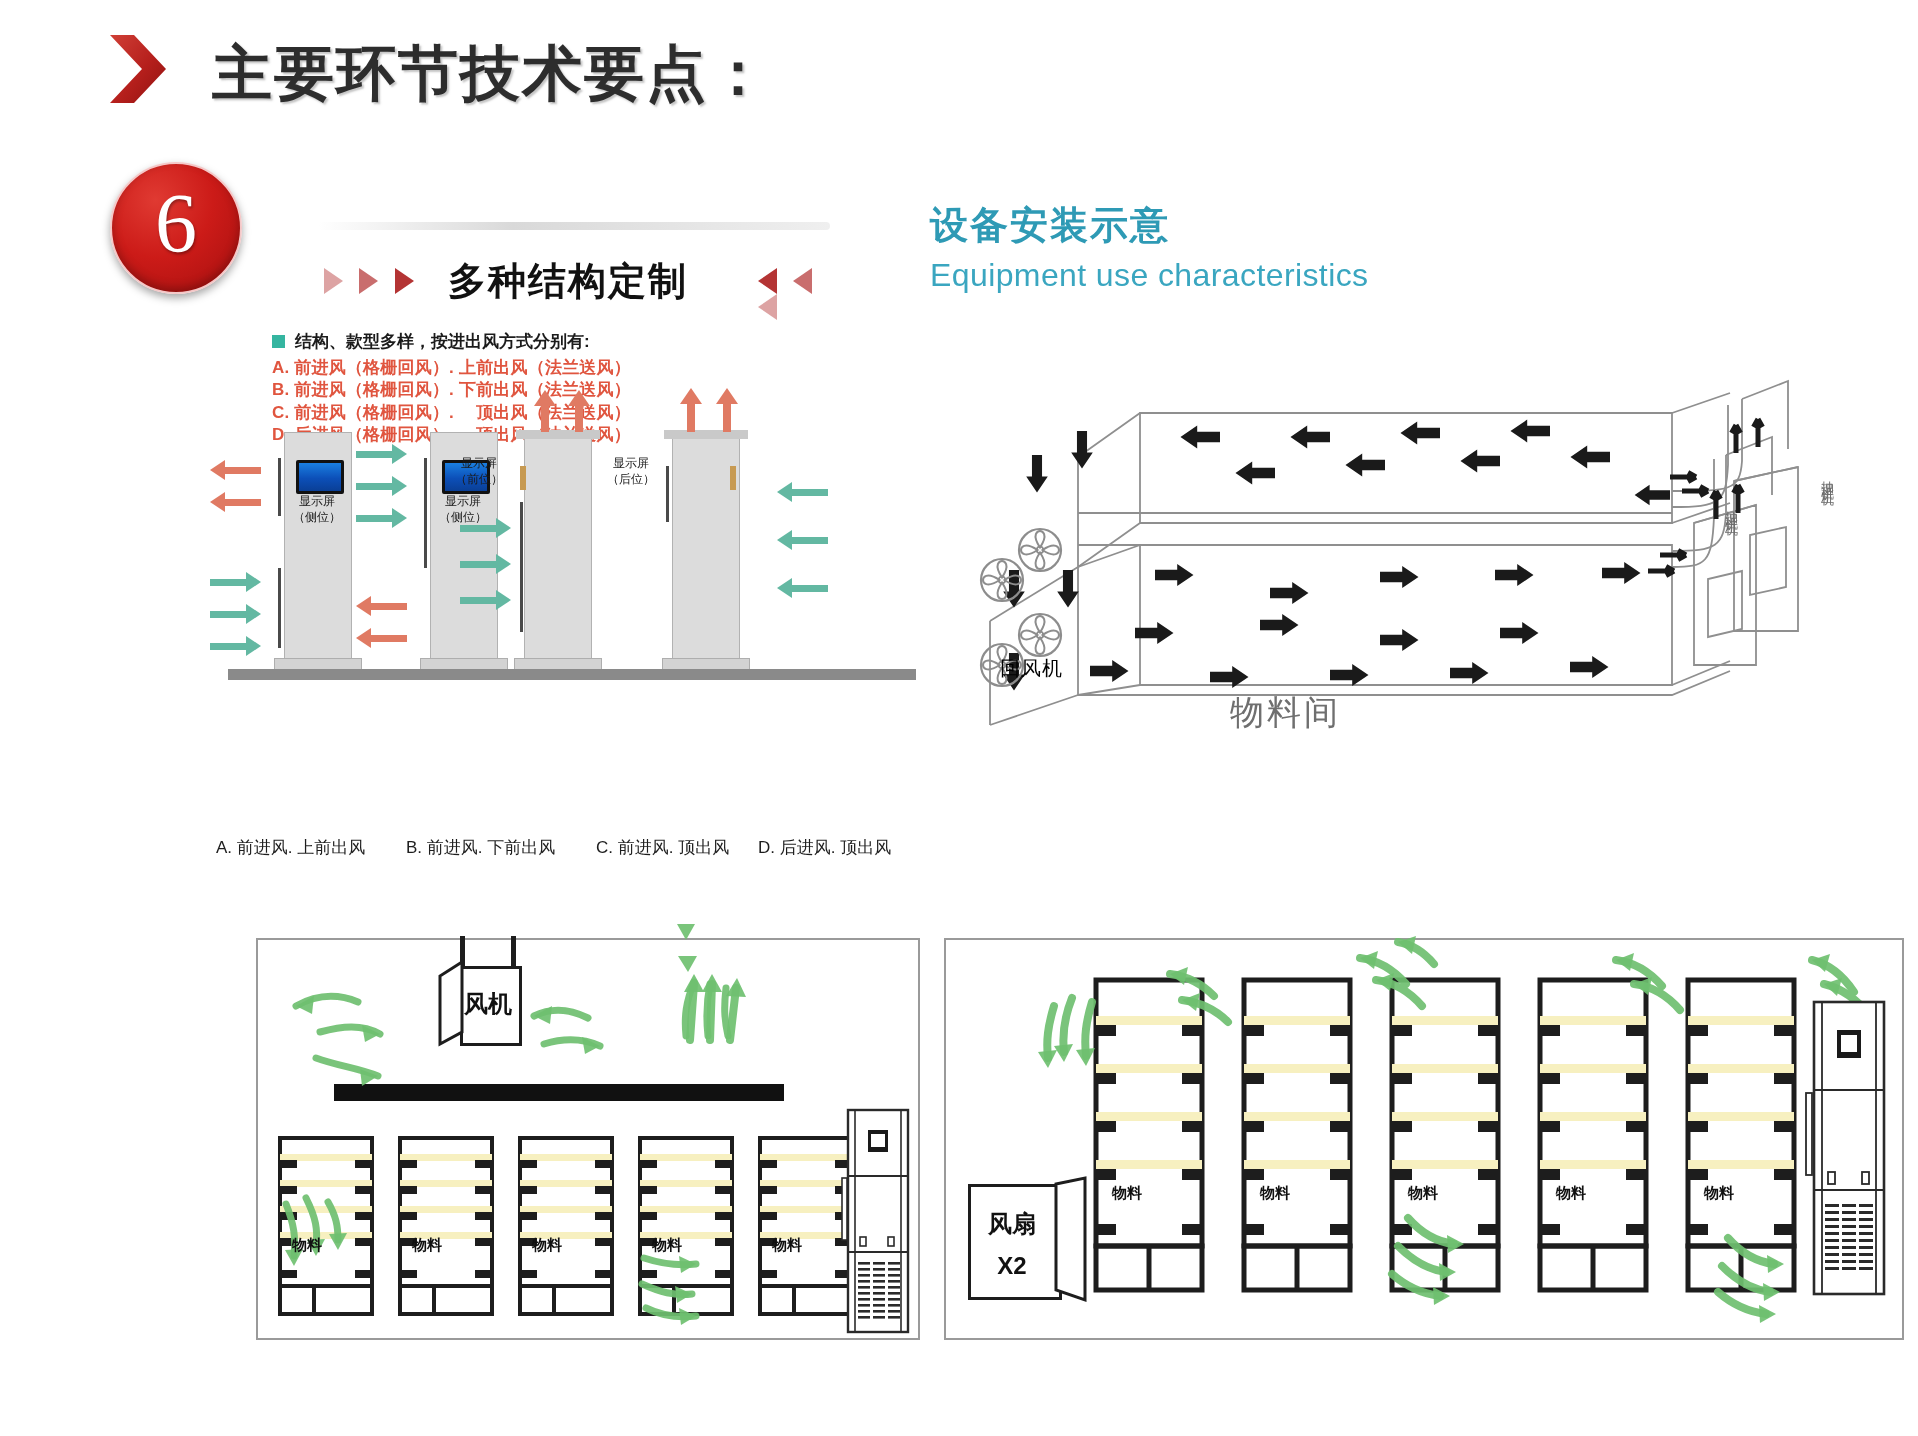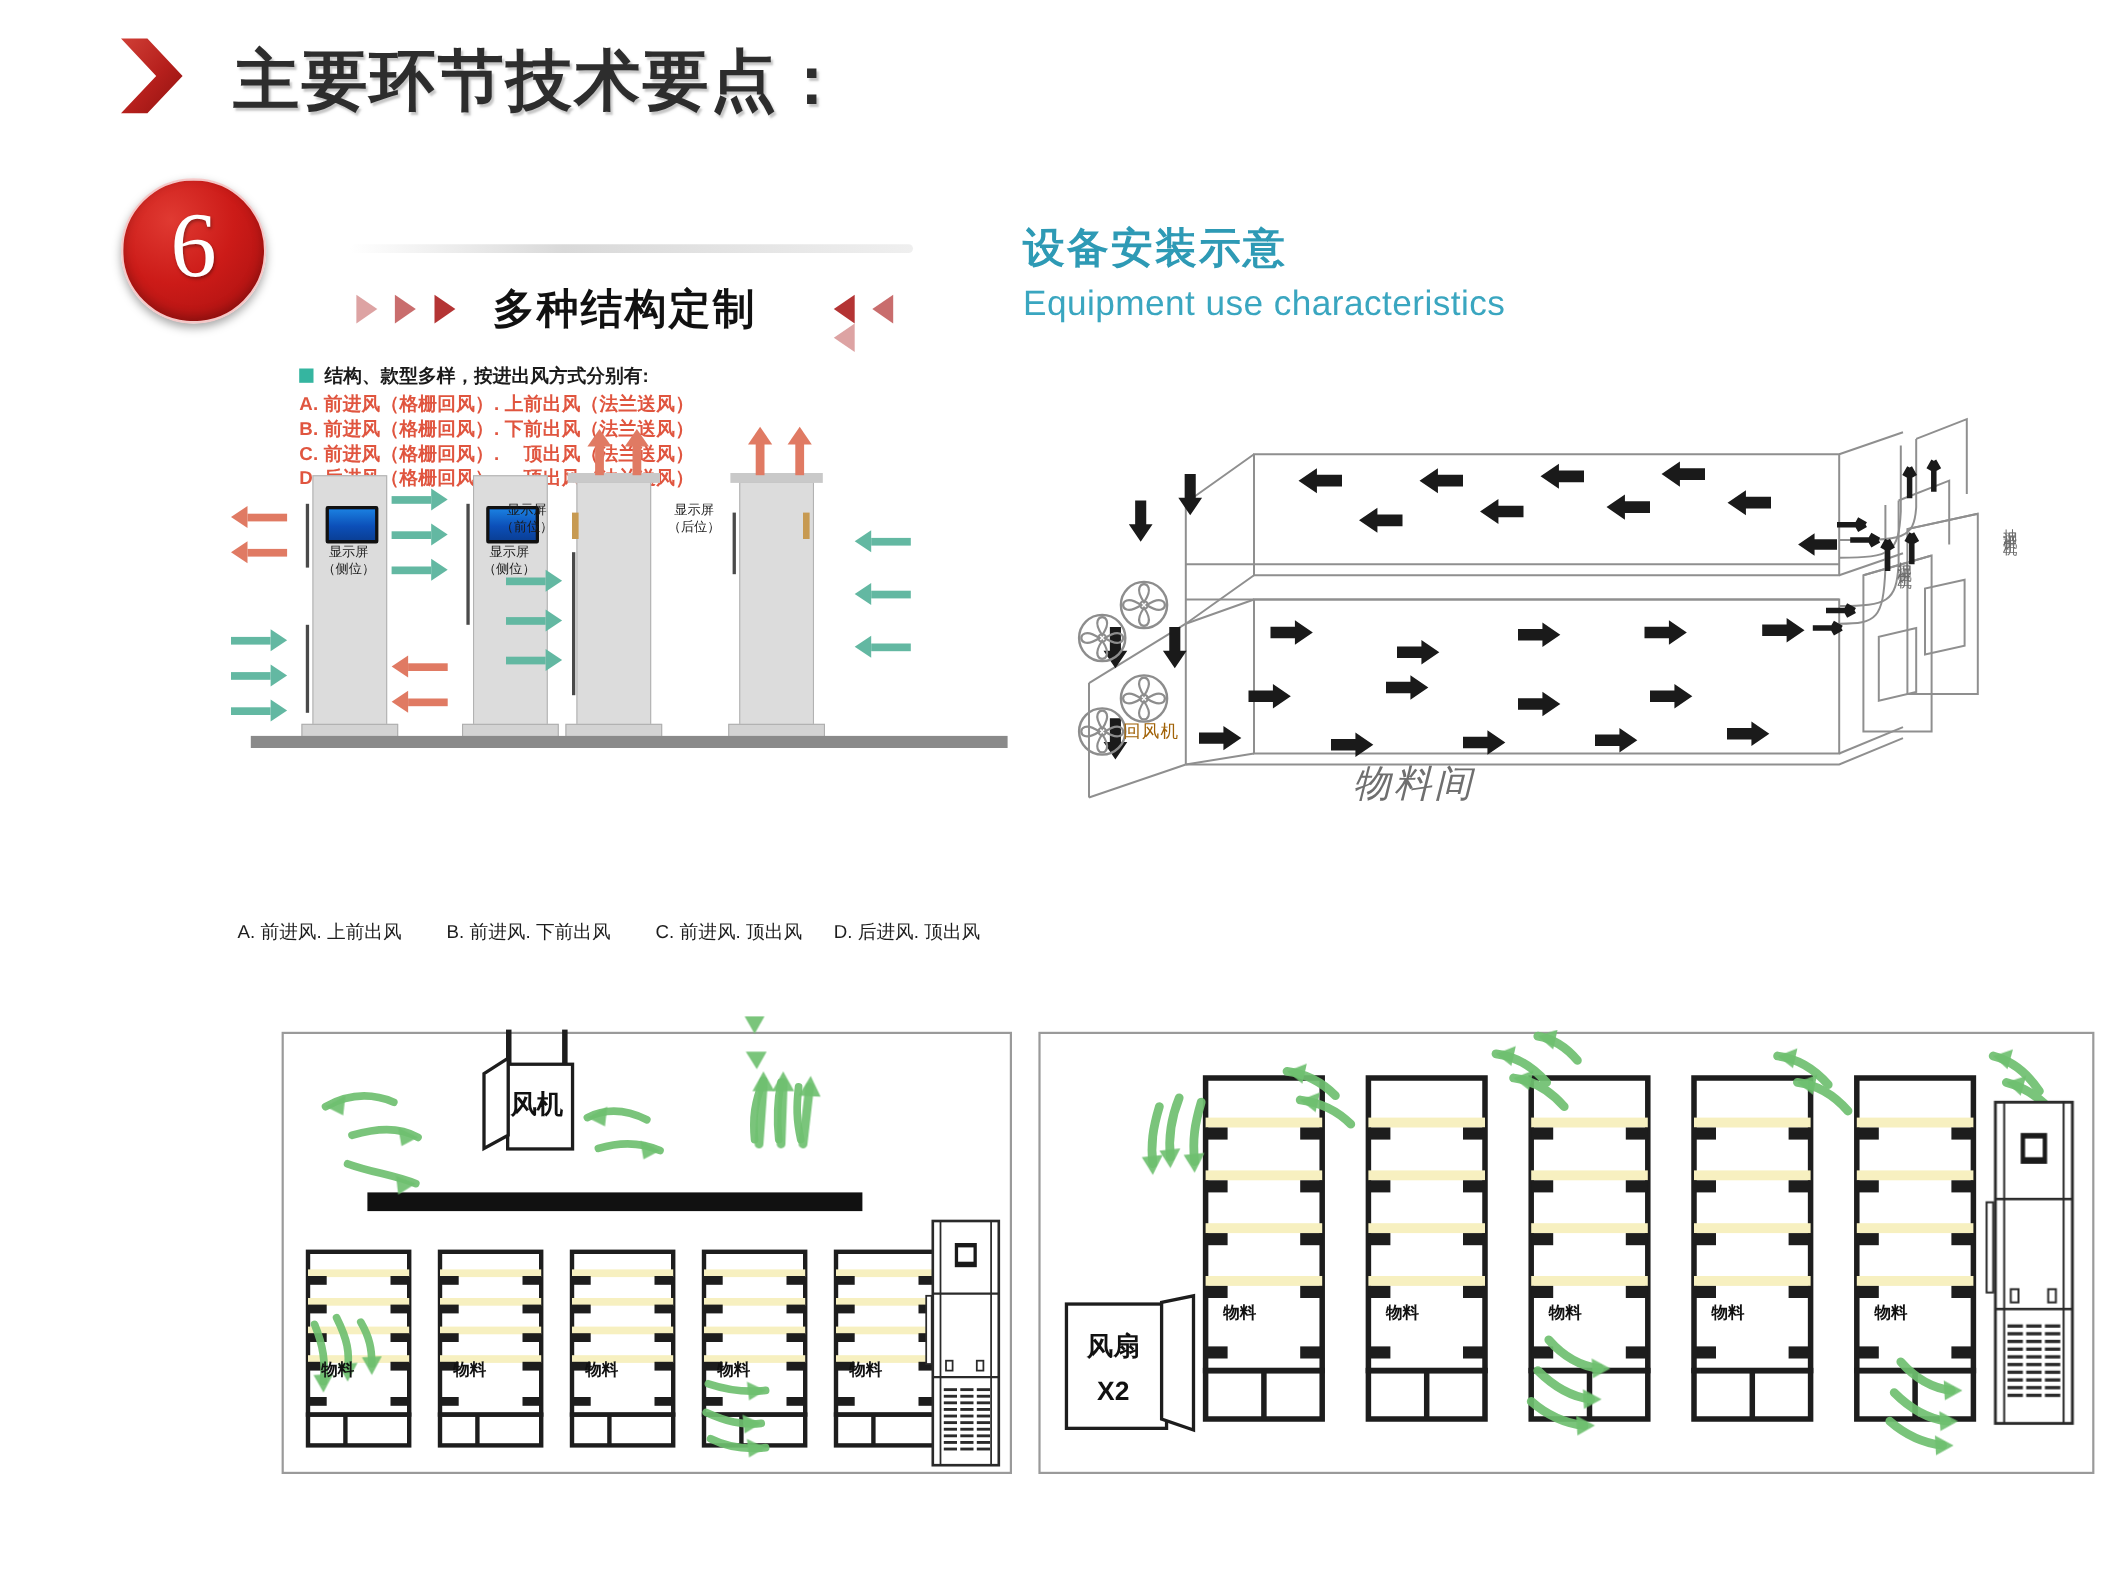--- a/index.html
+++ b/index.html
@@ -92,22 +92,22 @@
   .ar-left  .arw-head{border-right:15px solid #e07a63;}
   .ar-up{position:absolute;}
   .ar-up .stem{position:absolute;width:8px;background:#e07a63;}
   .ar-up .tip{position:absolute;width:0;height:0;border-left:11px solid transparent;border-right:11px solid transparent;border-bottom:16px solid #e07a63;}
 
   .cap-row{position:absolute;left:228px;top:836px;width:700px;}
   .cap{position:absolute;font-size:17px;color:#1d1d1d;white-space:nowrap;}
 
   
   #room3d{position:absolute;left:930px;top:395px;width:980px;height:330px;}
-  #room-txt-material{position:absolute;left:1230px;top:690px;font-size:34px;color:#6f6f6f;letter-spacing:3px;font-style:italic;}
-  #room-txt-fan{position:absolute;left:1000px;top:655px;font-size:16px;color:#a16207;letter-spacing:1px;padding-left:21px;}
+  #room-txt-material{position:absolute;left:1230px;top:690px;font-size:34px;color:#6f6f6f;letter-spacing:3px;}
+  #room-txt-fan{position:absolute;left:1000px;top:655px;font-size:20px;color:#000000;letter-spacing:1px;}
   .dehum-lbl{position:absolute;font-size:13px;color:#6d6d6d;writing-mode:vertical-rl;letter-spacing:3px;}
 
   
   .bpanel{position:absolute;border:2px solid #9a9a9a;background:#fff;}
   #bp-left{left:256px;top:938px;width:660px;height:398px;}
   #bp-right{left:944px;top:938px;width:956px;height:398px;}
   .rack-lbl{position:absolute;font-size:15px;color:#111;font-weight:bold;white-space:nowrap;}
   .fanbox{position:absolute;border:3px solid #1d1d1d;background:#fff;}
   .fanbox-lbl{position:absolute;font-size:24px;color:#111;font-weight:bold;text-align:center;white-space:nowrap;}
   #ceil-bar{position:absolute;left:76px;top:144px;width:450px;height:17px;background:#111;}

